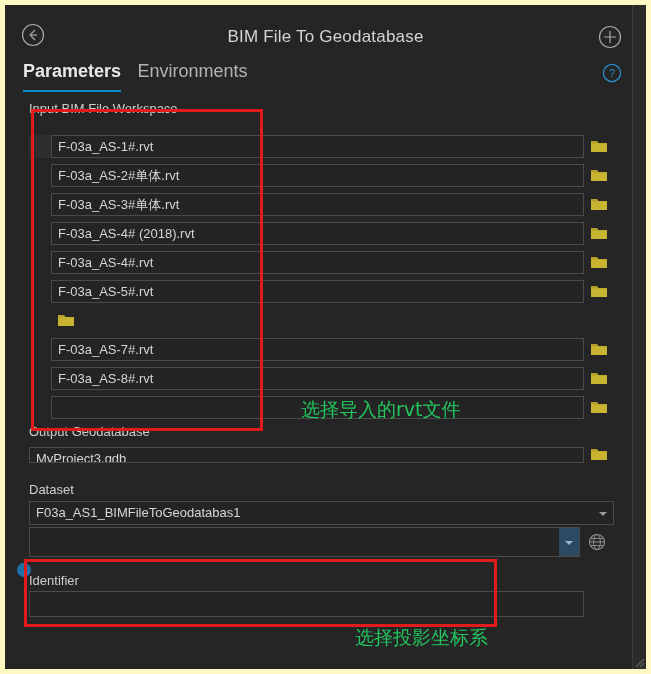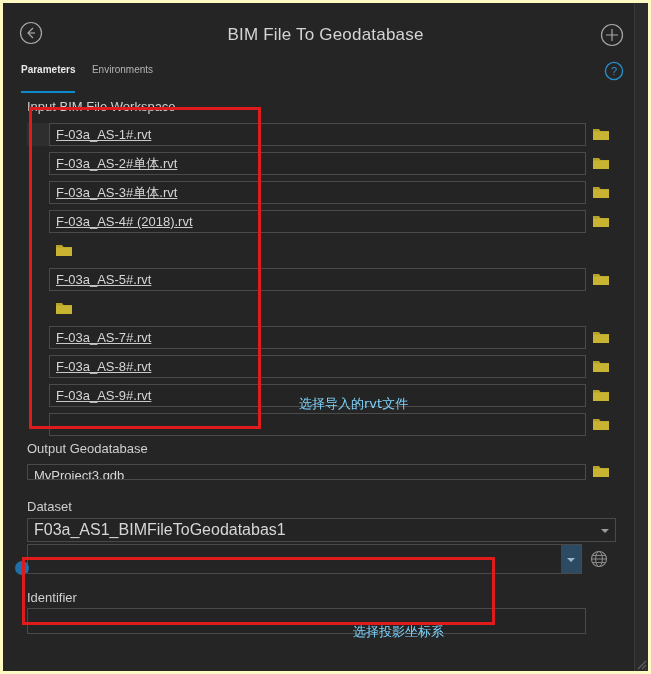--- a/index.html
+++ b/index.html
@@ -12,21 +12,21 @@
     color: #c8c8c8;
     overflow: hidden;
     position: relative;
   }
 
   
   #app {
     position: absolute;
     inset: 0;
     background: #252526;
-    border: 3px solid #fef9c3;
+    border: 5px solid #fef9c3;
     overflow: hidden;
   }
 
   
   #scroll-strip {
     position: absolute;
     top: 0; right: 0; bottom: 0;
     width: 14px;
     background: #2b2b2b;
     border-left: 1px solid #3a3a3a;
@@ -66,23 +66,23 @@
   }
 
   
   #tabbar {
     position: relative;
     height: 30px;
     padding-left: 18px;
   }
   .tab {
     display: inline-block;
-    font-size: 10px;
+    font-size: 18px;
     margin-right: 12px;
-    padding-bottom: 16px;
+    padding-bottom: 8px;
     color: #b4b4b4;
     cursor: pointer;
   }
   .tab.active {
     color: #e8e8e8;
     font-weight: bold;
     border-bottom: 2px solid #0d8ccd;
   }
   #help-btn {
     position: absolute;
@@ -100,21 +100,21 @@
   }
 
   .field-label {
     font-size: 13px;
     color: #cfcfcf;
     line-height: 20px;
     margin-top: 2px;
   }
 
   
-  #file-list { margin-top: 3px; text-decoration: underline; }
+  #file-list { margin-top: 13px; }
   .file-row {
     position: relative;
     height: 29px;
     display: flex;
     align-items: center;
   }
   .row-gutter {
     width: 22px;
     height: 23px;
     flex: 0 0 22px;
@@ -148,21 +148,21 @@
     height: 25px;
   }
   .field-row .txtbox { height: 16px; line-height: 22px; }
 
   .combo {
     flex: 1 1 auto;
     height: 24px;
     background: #242424;
     border: 1px solid #4a4a4a;
     color: #d6d6d6;
-    font-size: 16px;
+    font-size: 13px;
     line-height: 22px;
     padding: 0 20px 0 6px;
     position: relative;
     white-space: nowrap;
     overflow: hidden;
   }
   .combo .caret {
     position: absolute;
     right: 6px; top: 10px;
     width: 0; height: 0;
@@ -221,22 +221,22 @@
   }
 
   
   .redbox {
     position: absolute;
     border: 3px solid #e01b1b;
     pointer-events: none;
   }
   .redtext {
     position: absolute;
-    color: #7dd3fc;
-    font-size: 13px;
+    color: #22c55e;
+    font-size: 19px;
     font-family: "DejaVu Sans", sans-serif;
     white-space: nowrap;
     pointer-events: none;
   }
 </style>
 </head>
 <body>
 
 <div id="app">
 
@@ -309,20 +309,21 @@
         <div class="txtbox">F-03a_AS-4# (2018).rvt</div>
         <div class="browse">
           <svg width="18" height="15" viewBox="0 0 18 15">
               <path d="M1 2h6l1.5 2H17v9H1z" fill="#b5a12a"></path>
               <path d="M1 4.5h16v8.5H1z" fill="#c9b431"></path>
             </svg>
         </div>
       </div>
       <div class="file-row">
         <div class="row-gutter"></div>
+        <div class="txtbox">F-03a_AS-4#.rvt</div>
         <div class="browse">
           <svg width="18" height="15" viewBox="0 0 18 15">
               <path d="M1 2h6l1.5 2H17v9H1z" fill="#b5a12a"></path>
               <path d="M1 4.5h16v8.5H1z" fill="#c9b431"></path>
             </svg>
         </div>
       </div>
       <div class="file-row">
         <div class="row-gutter"></div>
         <div class="txtbox">F-03a_AS-5#.rvt</div>
@@ -348,30 +349,20 @@
         <div class="browse">
           <svg width="18" height="15" viewBox="0 0 18 15">
               <path d="M1 2h6l1.5 2H17v9H1z" fill="#b5a12a"></path>
               <path d="M1 4.5h16v8.5H1z" fill="#c9b431"></path>
             </svg>
         </div>
       </div>
       <div class="file-row">
         <div class="row-gutter"></div>
         <div class="txtbox">F-03a_AS-8#.rvt</div>
-        <div class="browse">
-          <svg width="18" height="15" viewBox="0 0 18 15">
-              <path d="M1 2h6l1.5 2H17v9H1z" fill="#b5a12a"></path>
-              <path d="M1 4.5h16v8.5H1z" fill="#c9b431"></path>
-            </svg>
-        </div>
-      </div>
-      <div class="file-row">
-        <div class="row-gutter"></div>
-        <div class="txtbox">F-03a_AS-9#.rvt</div>
         <div class="browse">
           <svg width="18" height="15" viewBox="0 0 18 15">
               <path d="M1 2h6l1.5 2H17v9H1z" fill="#b5a12a"></path>
               <path d="M1 4.5h16v8.5H1z" fill="#c9b431"></path>
             </svg>
         </div>
       </div>
       <div class="file-row">
         <div class="row-gutter"></div>
         <div class="txtbox"></div>

